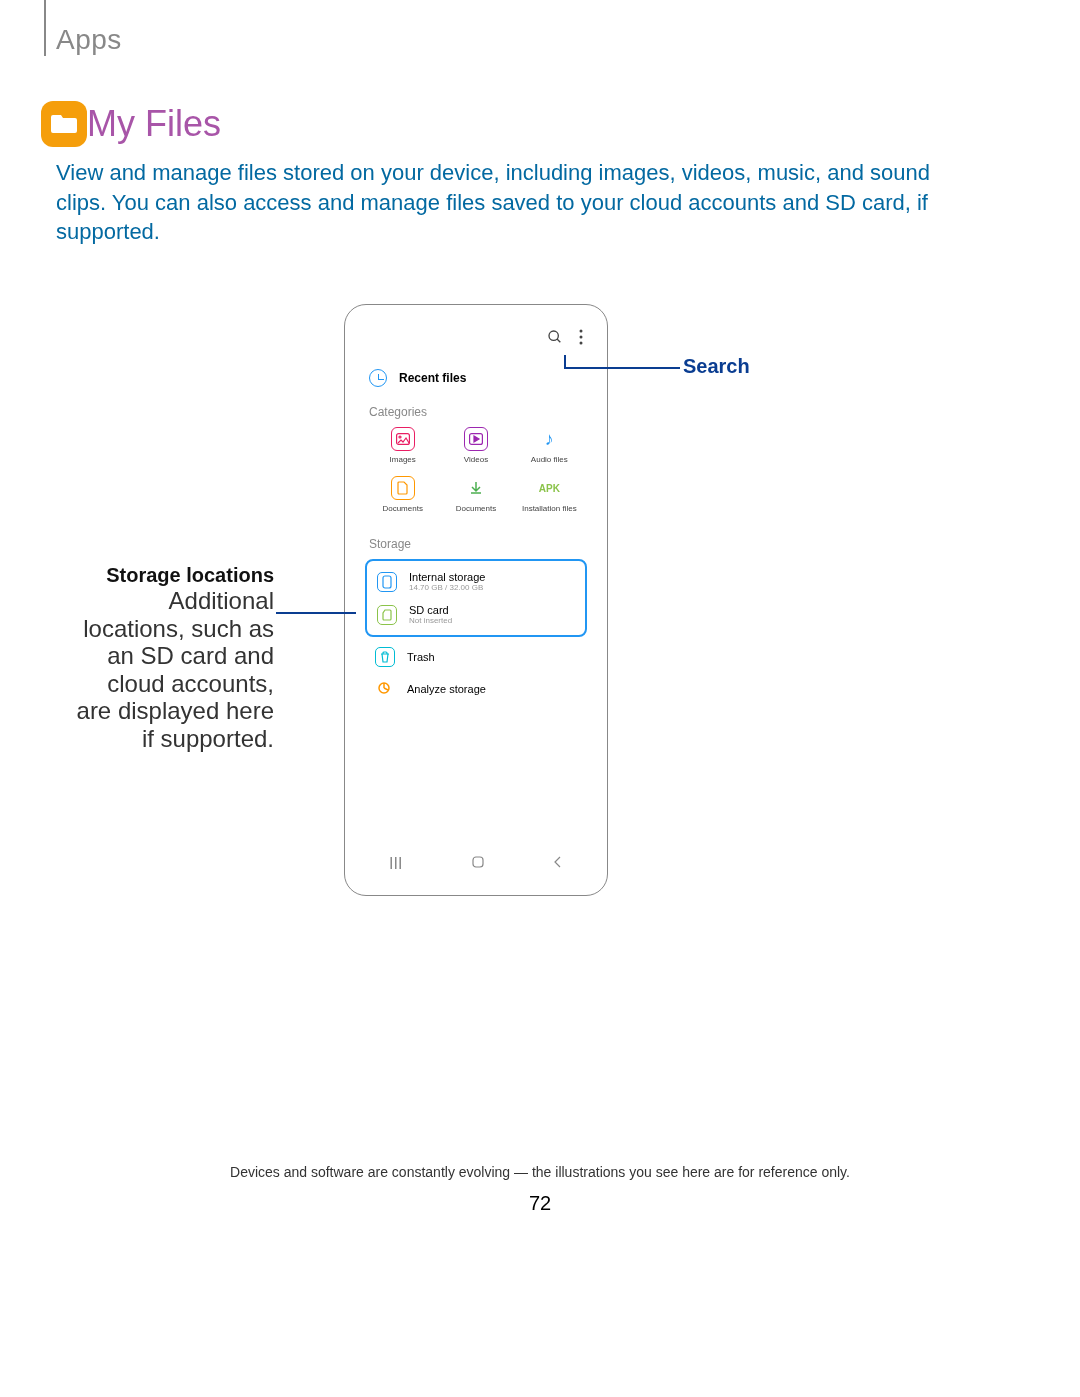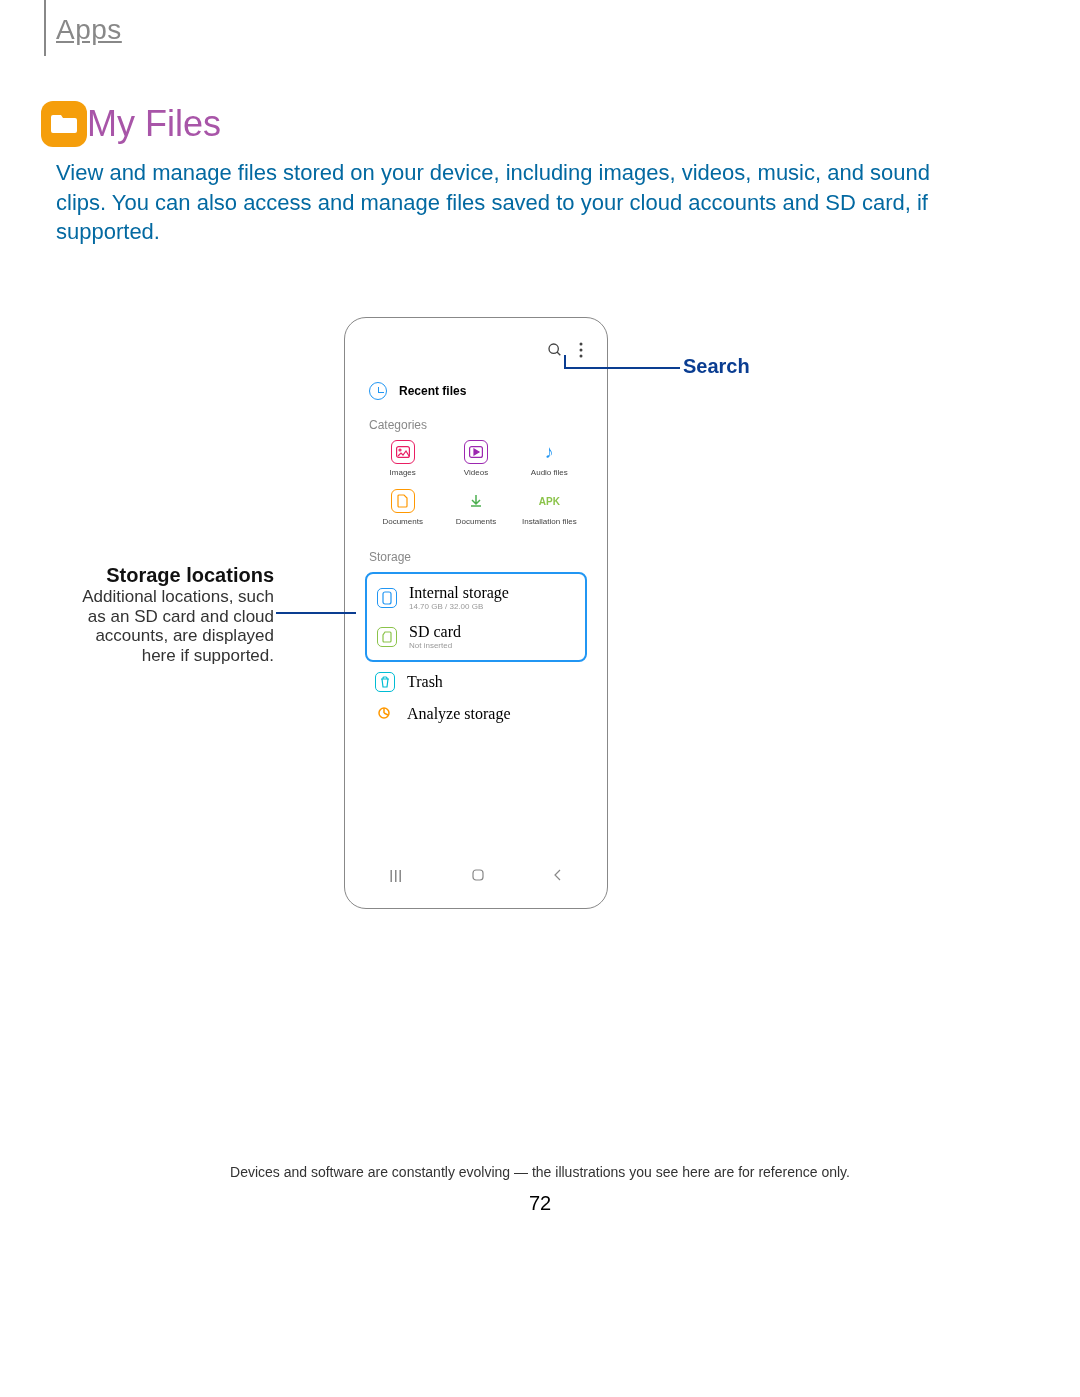--- a/index.html
+++ b/index.html
@@ -15,25 +15,24 @@
     position: absolute;
     left: 44px;
     top: 0;
     width: 2px;
     height: 56px;
     background: #888;
   }
   .breadcrumb {
     position: absolute;
     left: 56px;
-    top: 14px;
+    top: 24px;
     font-size: 28px;
     color: #888;
     letter-spacing: 0.5px;
-    text-decoration: underline;
   }
   .title-row {
     position: absolute;
     left: 41px;
     top: 101px;
     display: flex;
     align-items: center;
     gap: 0;
   }
   .app-icon {
@@ -55,21 +54,21 @@
     left: 56px;
     top: 158px;
     width: 880px;
     font-size: 22px;
     line-height: 1.35;
     color: #0369a1;
   }
   .phone-wrap {
     position: absolute;
     left: 344px;
-    top: 317px;
+    top: 304px;
     width: 264px;
     height: 677px;
   }
   .phone {
     width: 264px;
     height: 592px;
     border: 1.5px solid #888;
     border-radius: 22px;
     background: #fff;
     overflow: hidden;
@@ -159,21 +158,21 @@
     padding: 6px 10px;
   }
   .storage-ic {
     width: 20px; height: 20px;
     border-radius: 5px;
     display: flex;
     align-items: center;
     justify-content: center;
   }
   .storage-txt { display: flex; flex-direction: column; }
-  .storage-title { font-size: 16px; font-weight: 500; font-family: Liberation Serif, serif; }
+  .storage-title { font-size: 11px; font-weight: 500; }
   .storage-sub { font-size: 8px; color: #999; }
   .ic-internal { border: 1.5px solid #2196f3; color: #2196f3; }
   .ic-sd { border: 1.5px solid #8bc34a; color: #8bc34a; }
   .ic-trash { border: 1.5px solid #00bcd4; color: #00bcd4; }
   .ic-analyze { color: #ff9800; position: relative; }
   .nav-bar {
     position: absolute;
     bottom: 6px;
     left: 0; right: 0;
     height: 30px;
@@ -209,21 +208,21 @@
     width: 200px;
     text-align: right;
   }
   .callout-storage-title {
     font-size: 20px;
     font-weight: 700;
     color: #111;
     margin-top: 28px;
   }
   .callout-storage-text {
-    font-size: 17px;
+    font-size: 24px;
     line-height: 1.15;
     color: #333;
   }
   .callout-line-storage {
     position: absolute;
     left: 276px; top: 612px;
     width: 80px; height: 2px;
     background: #0a3d91;
   }
   .footer-note {

